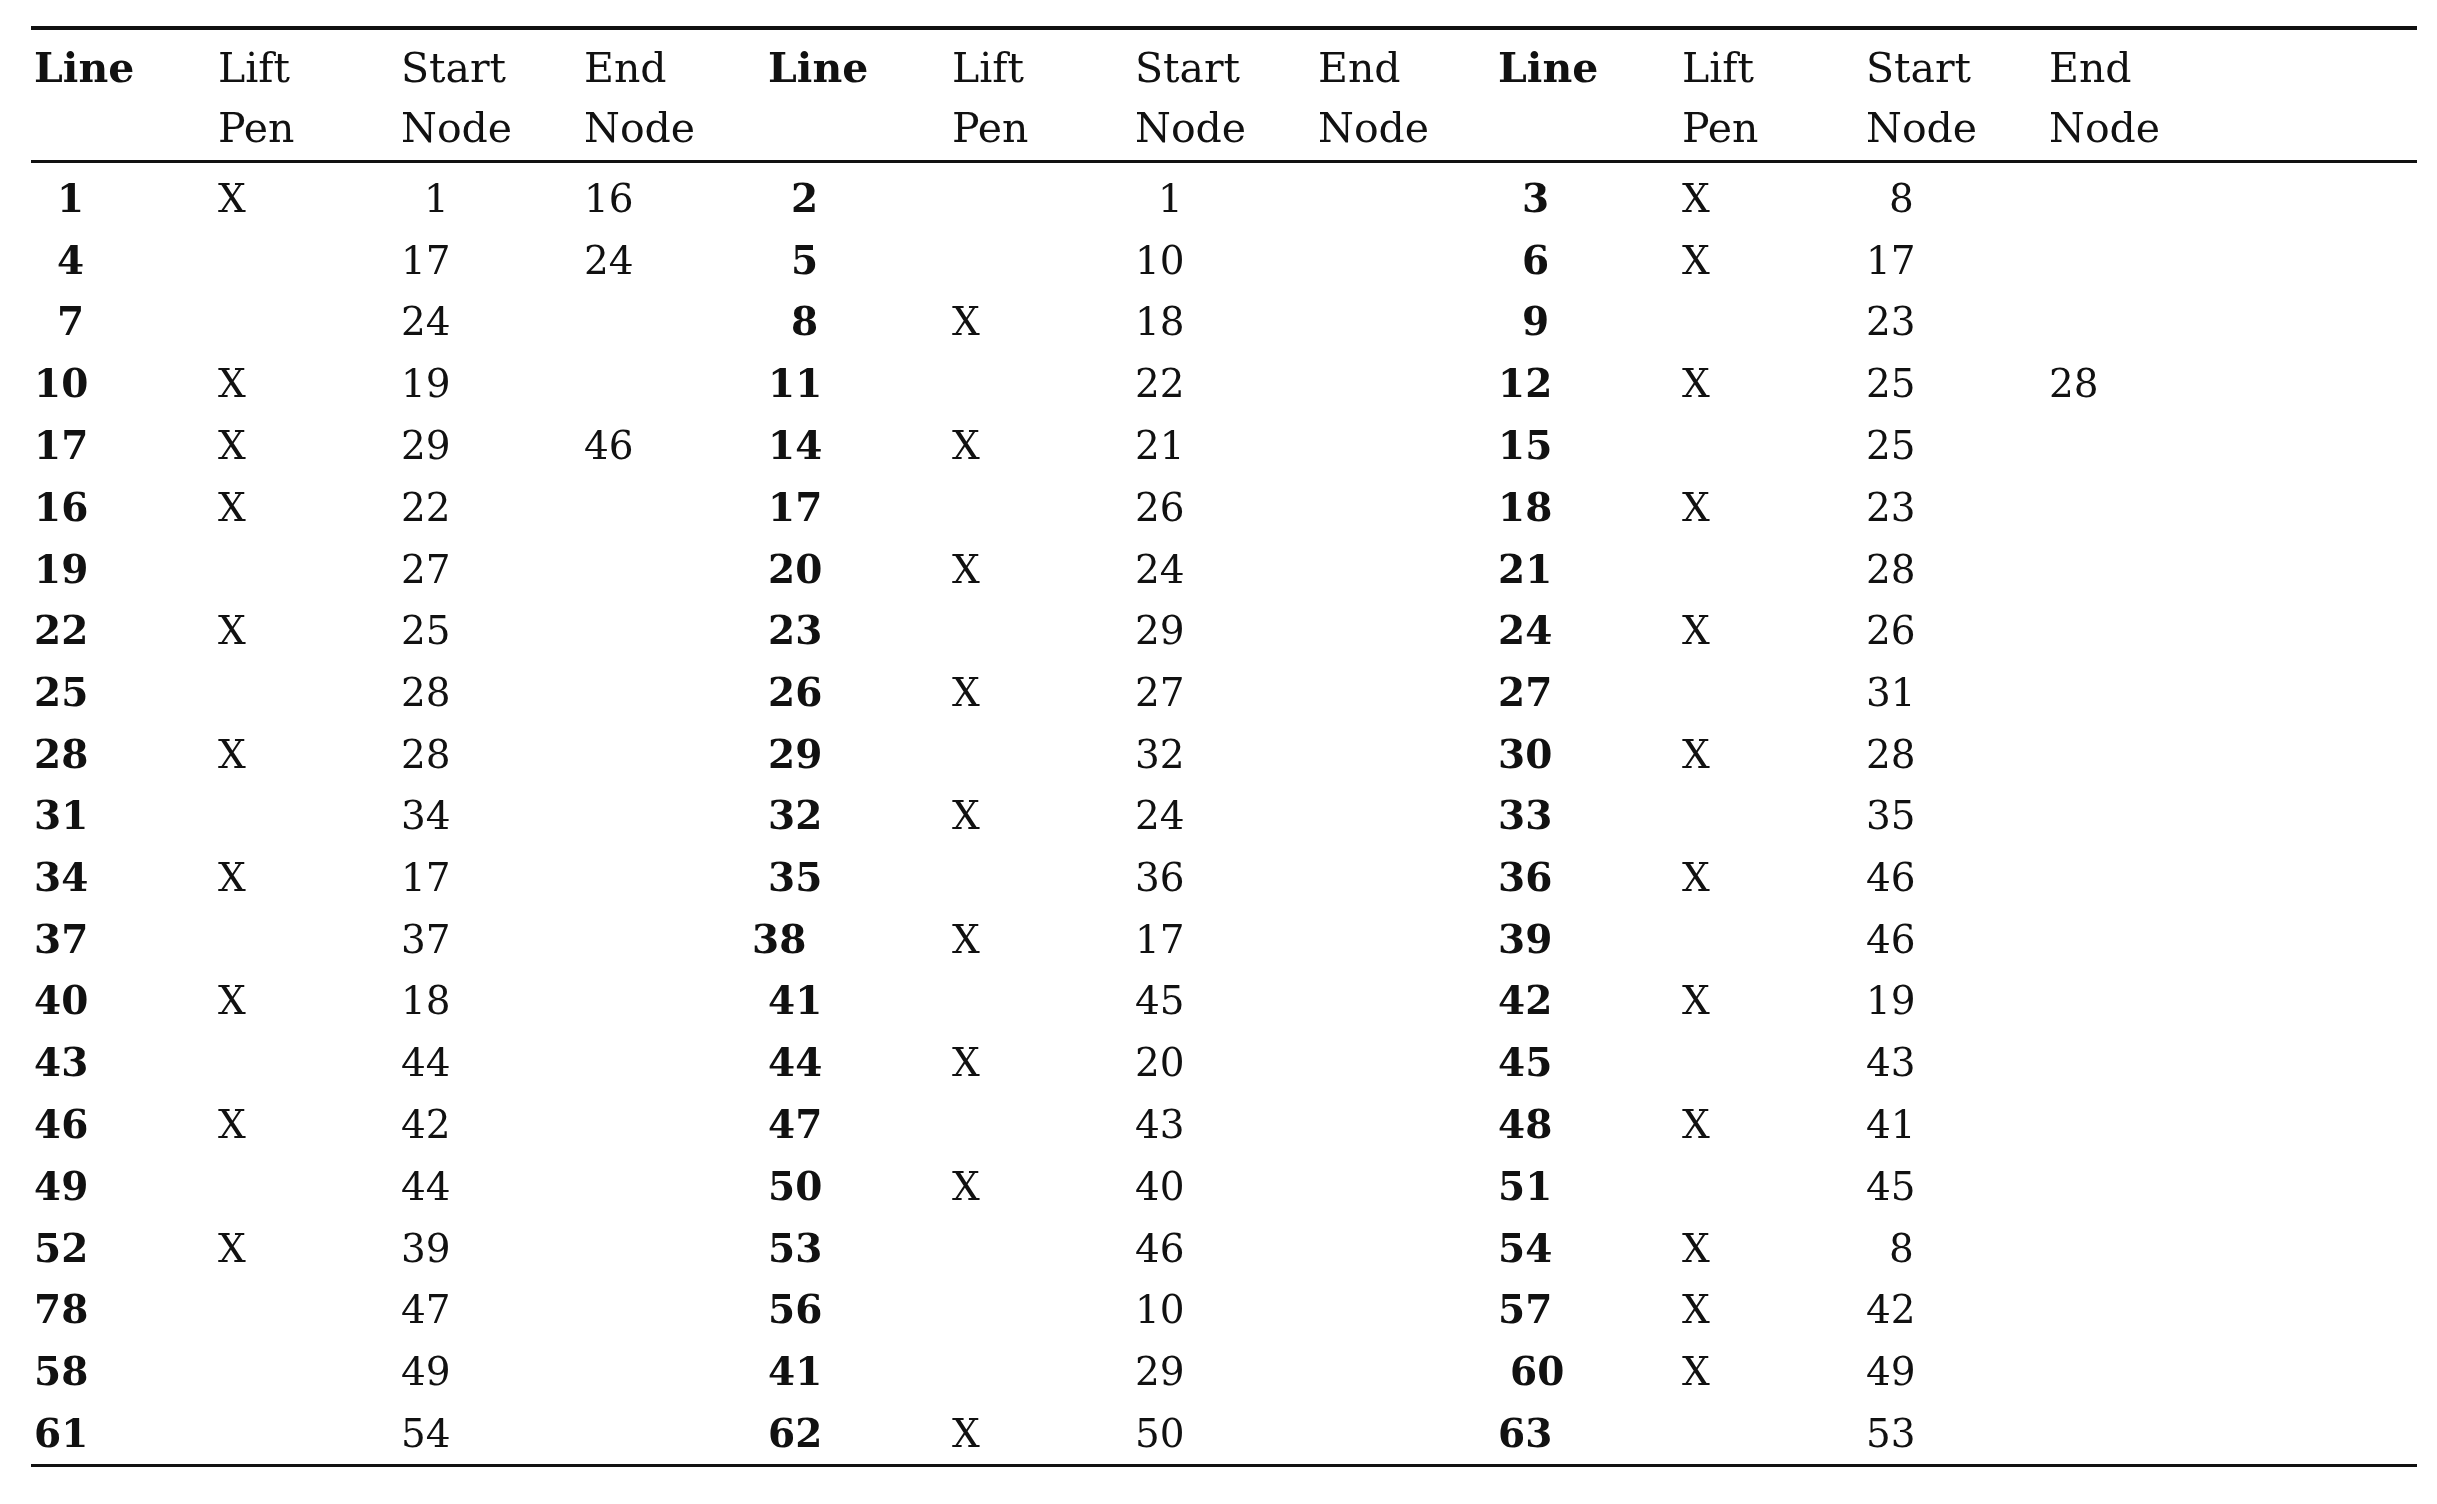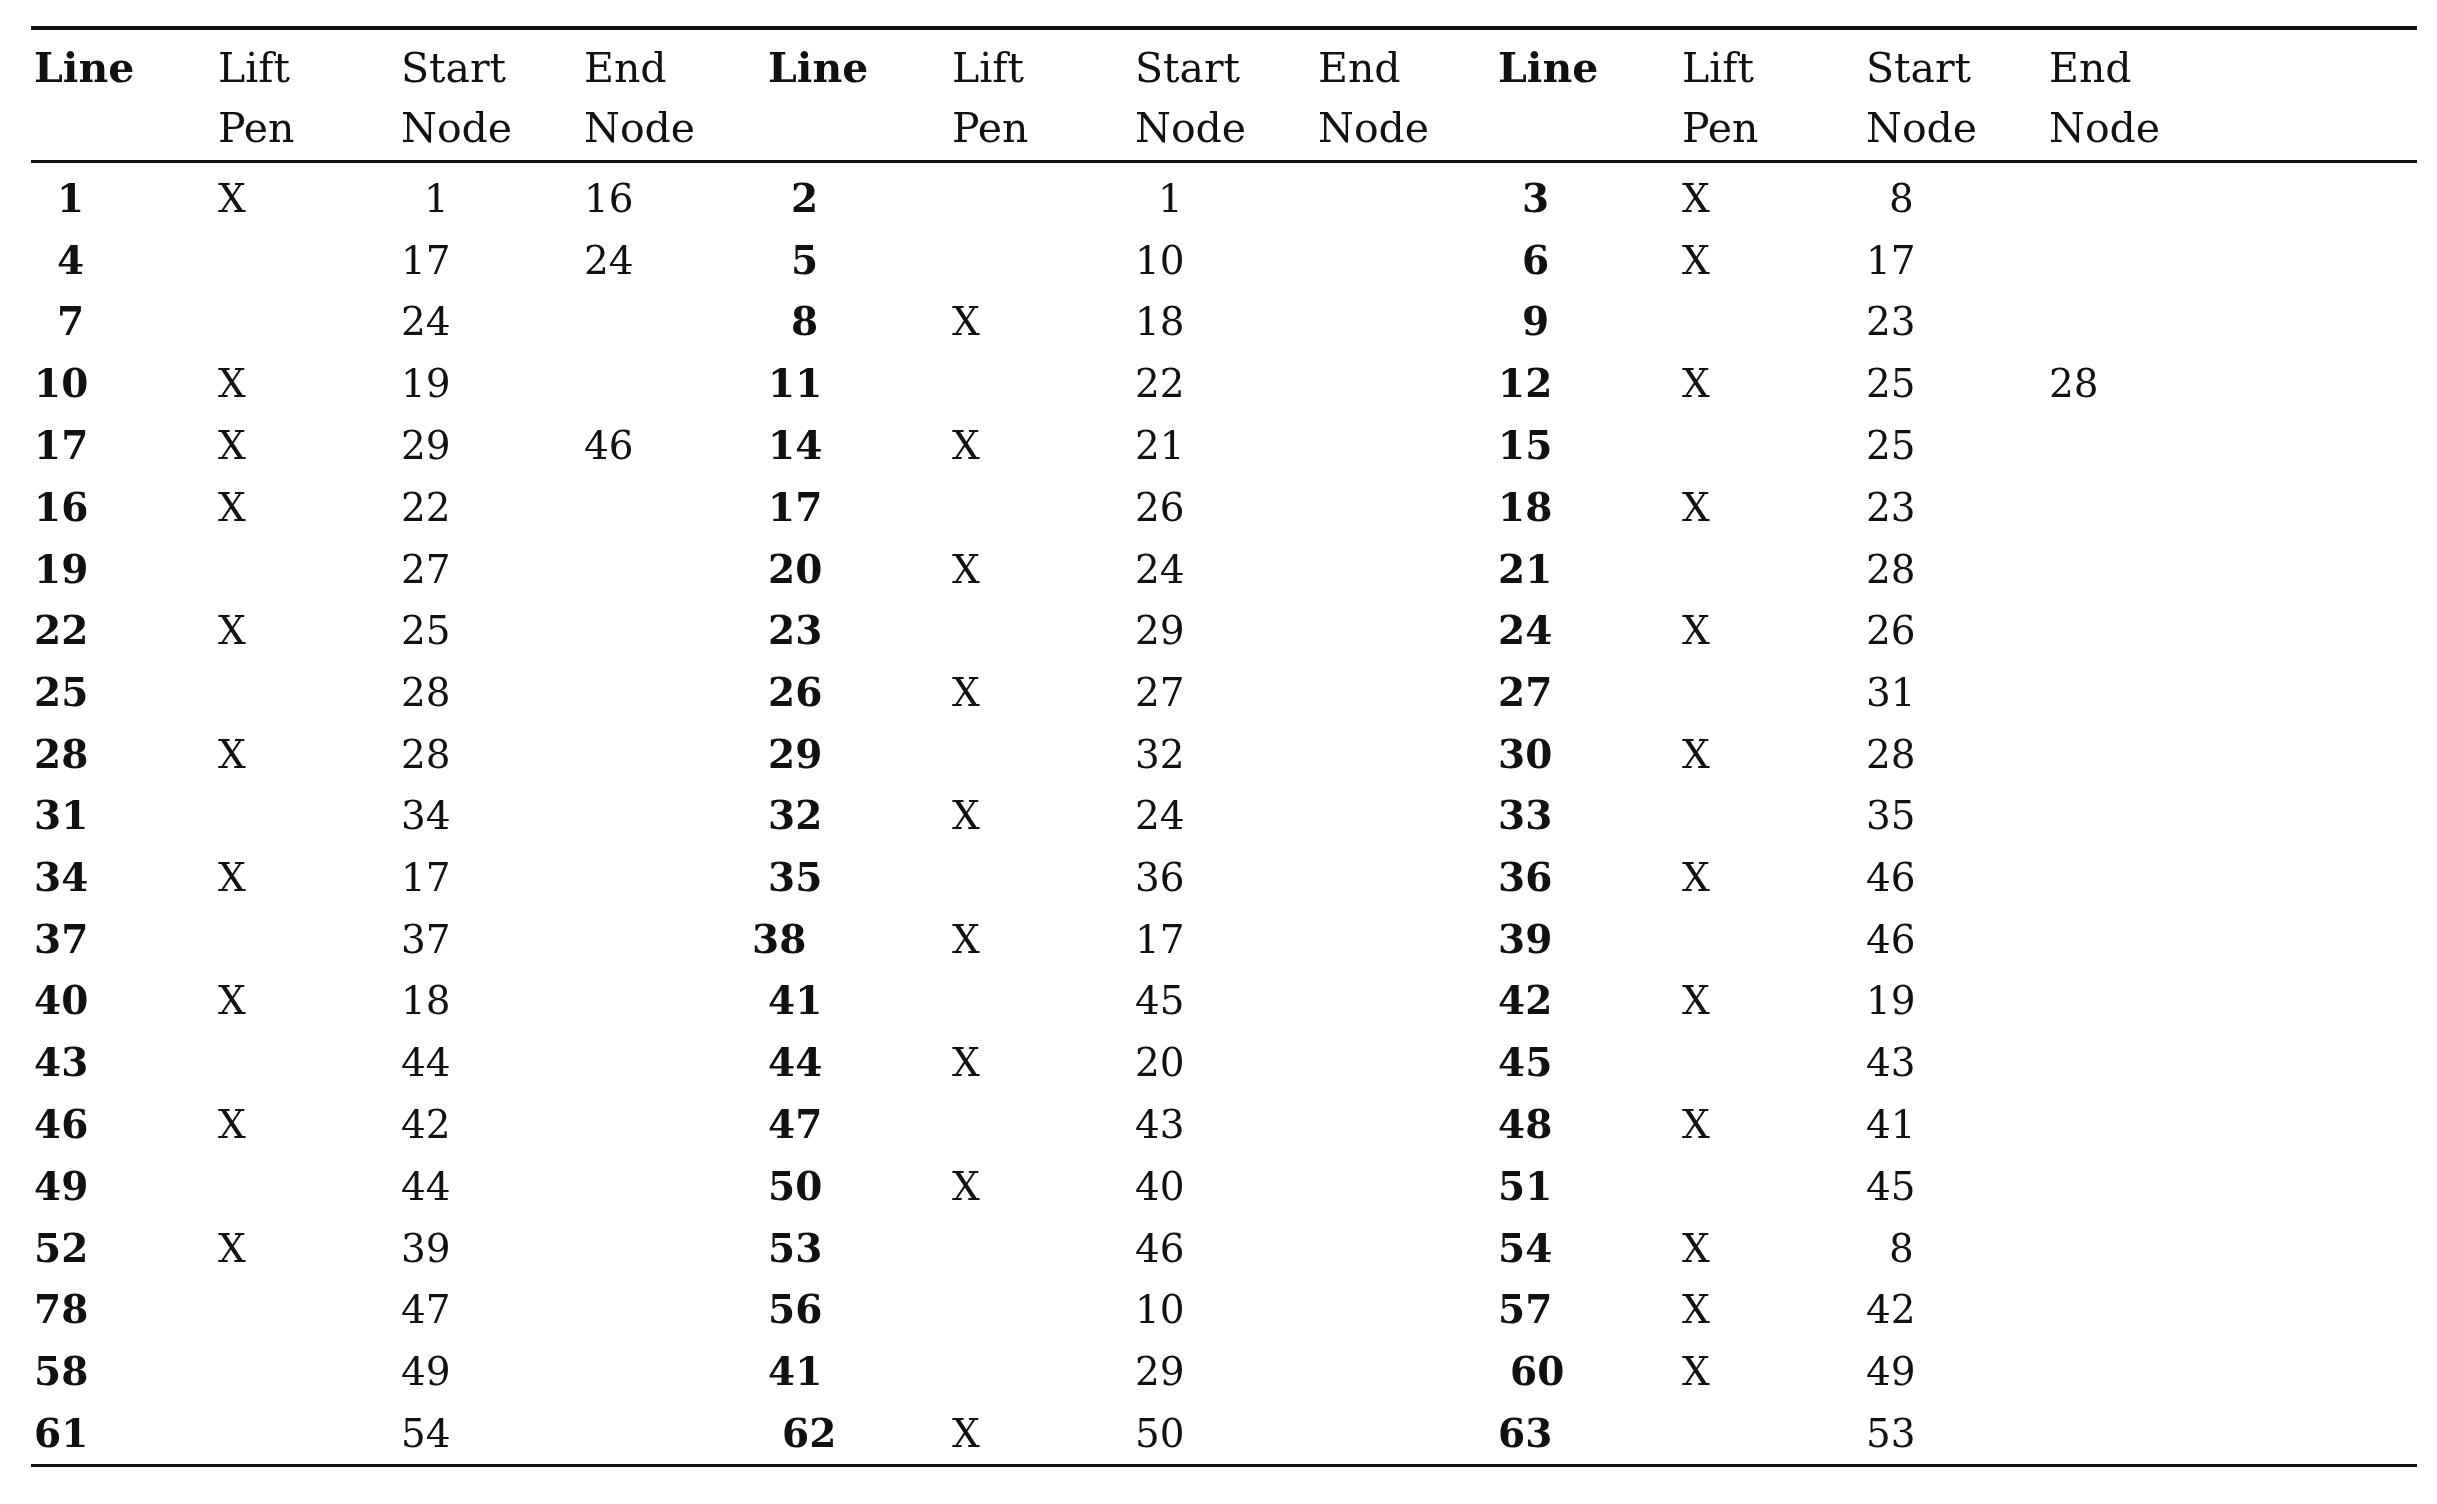--- a/index.html
+++ b/index.html
@@ -280,21 +280,21 @@
       <div class="cell" style="left: 1135px; top: 1348px;">29</div>
       <div class="cell" style="left: 1318px; top: 1348px;"></div>
       <div class="cell line" style="left: 1498px; top: 1348px; margin-left: 12px;">60</div>
       <div class="cell" style="left: 1682px; top: 1348px;">X</div>
       <div class="cell" style="left: 1866px; top: 1348px;">49</div>
       <div class="cell" style="left: 2049px; top: 1348px;"></div>
       <div class="cell line" style="left: 34px; top: 1410px;">61</div>
       <div class="cell" style="left: 218px; top: 1410px;"></div>
       <div class="cell" style="left: 401px; top: 1410px;">54</div>
       <div class="cell" style="left: 584px; top: 1410px;"></div>
-      <div class="cell line" style="left: 768px; top: 1410px; margin-left: 14px;">62</div>
+      <div class="cell line" style="left: 768px; top: 1410px;">62</div>
       <div class="cell" style="left: 952px; top: 1410px;">X</div>
       <div class="cell" style="left: 1135px; top: 1410px;">50</div>
       <div class="cell" style="left: 1318px; top: 1410px;"></div>
       <div class="cell line" style="left: 1498px; top: 1410px;">63</div>
       <div class="cell" style="left: 1682px; top: 1410px;"></div>
       <div class="cell" style="left: 1866px; top: 1410px;">53</div>
       <div class="cell" style="left: 2049px; top: 1410px;"></div>
     </div>
 </div>
 

